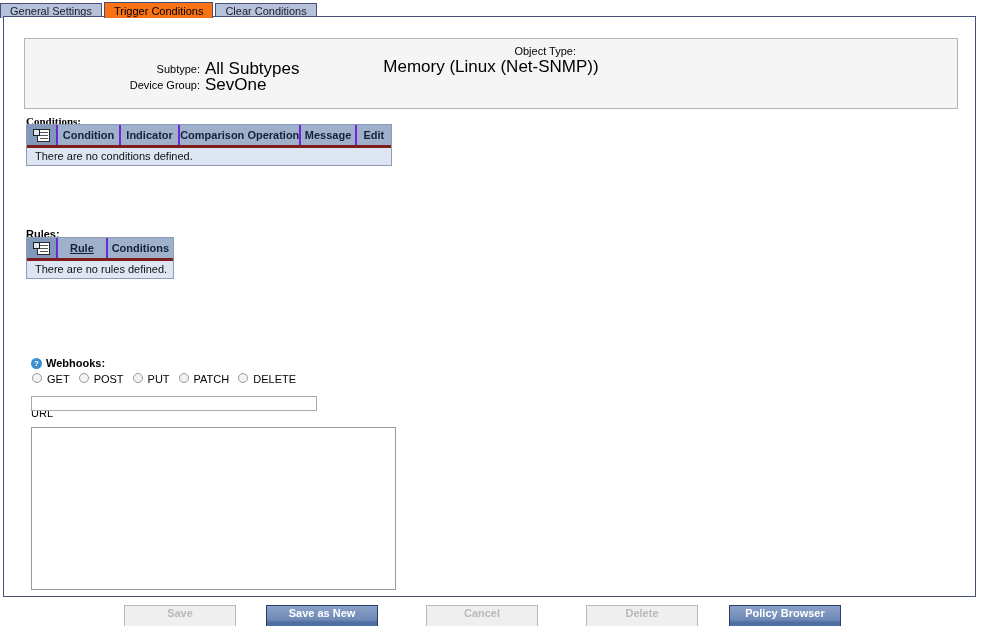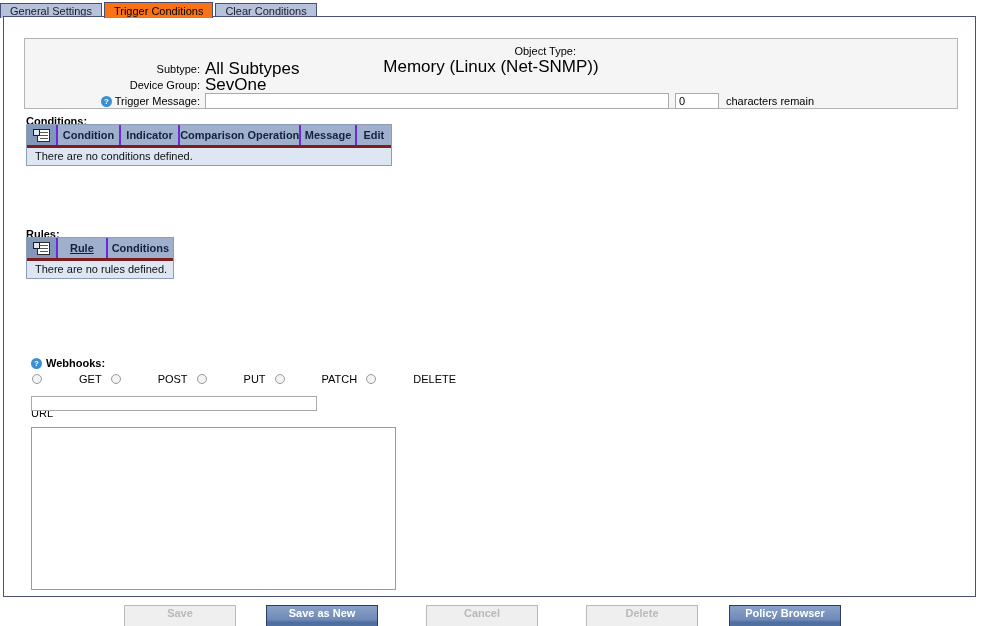--- a/index.html
+++ b/index.html
@@ -226,23 +226,22 @@
   .radio-row {
     position: absolute;
     left: 28px;
     top: 356px;
     display: flex;
     align-items: center;
     font-size: 11px;
   }
   .radio-item {
     display: flex;
-    align-items: center;
+    align-items: flex-start;
     margin-right: 9px;
-    gap: 32px;
   }
   .radio {
     width: 10px;
     height: 10px;
     border-radius: 50%;
     border: 1px solid #9a9a9a;
     background: #f3f3f3;
     margin-right: 5px;
     box-sizing: border-box;
     display: inline-block;
@@ -327,32 +326,23 @@
     <div class="info-row" style="top:38px;">
       <span class="info-label">Device Group:</span>
       <span class="info-value">SevOne</span>
     </div>
 
     <div class="info-row" style="top:22px;">
       <span class="info-label">Subtype:</span>
       <span class="info-value">All Subtypes</span>
     </div>
 
-    <div class="info-row" style="top:54px;">
-      <span class="tm-label">
-        <span class="help-icon">?</span>
-        <span>Trigger Message:</span>
-      </span>
-      <input class="txt tm-input" type="text" value="" style="">
-      <input class="txt count-input" type="text" readonly="" value="0" style="">
-      <span class="chars-remain">characters remain</span>
-    </div>
   </div>
 
-  <div class="sect-title" style="left:22px; top:98px;">Conditions:</div>
+  <div class="sect-title" style="left:22px; top:98px;font-family:Liberation Serif, serif;">Conditions:</div>
 
   <div class="grid" style="left:22px; top:107px; width:366px;">
     <div class="grid-head">
       <div class="gh iconcell">
         <span class="listicon">
           <span class="page">
               <i></i>
               <i></i>
               <i></i>
             </span>

